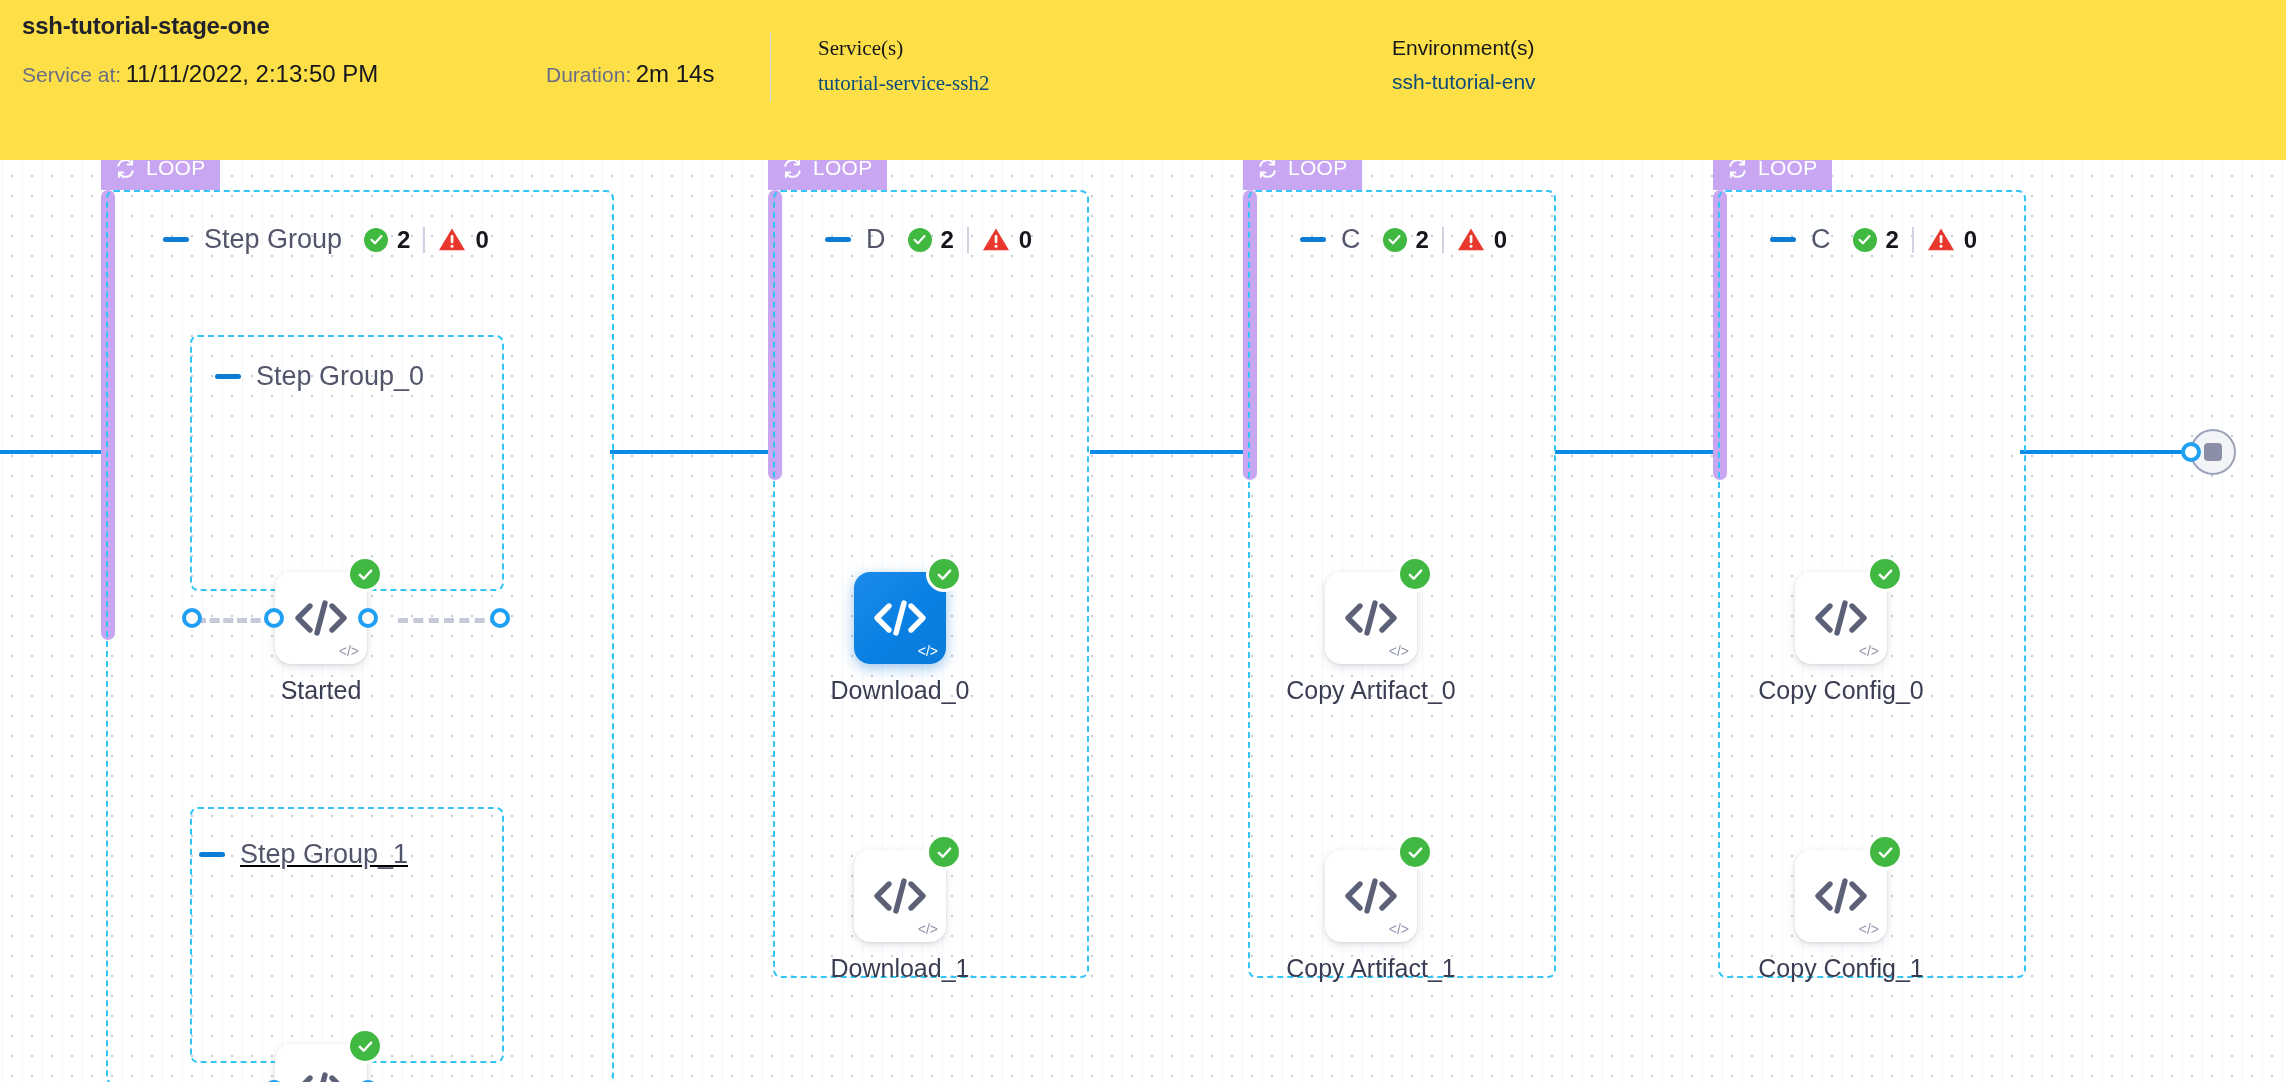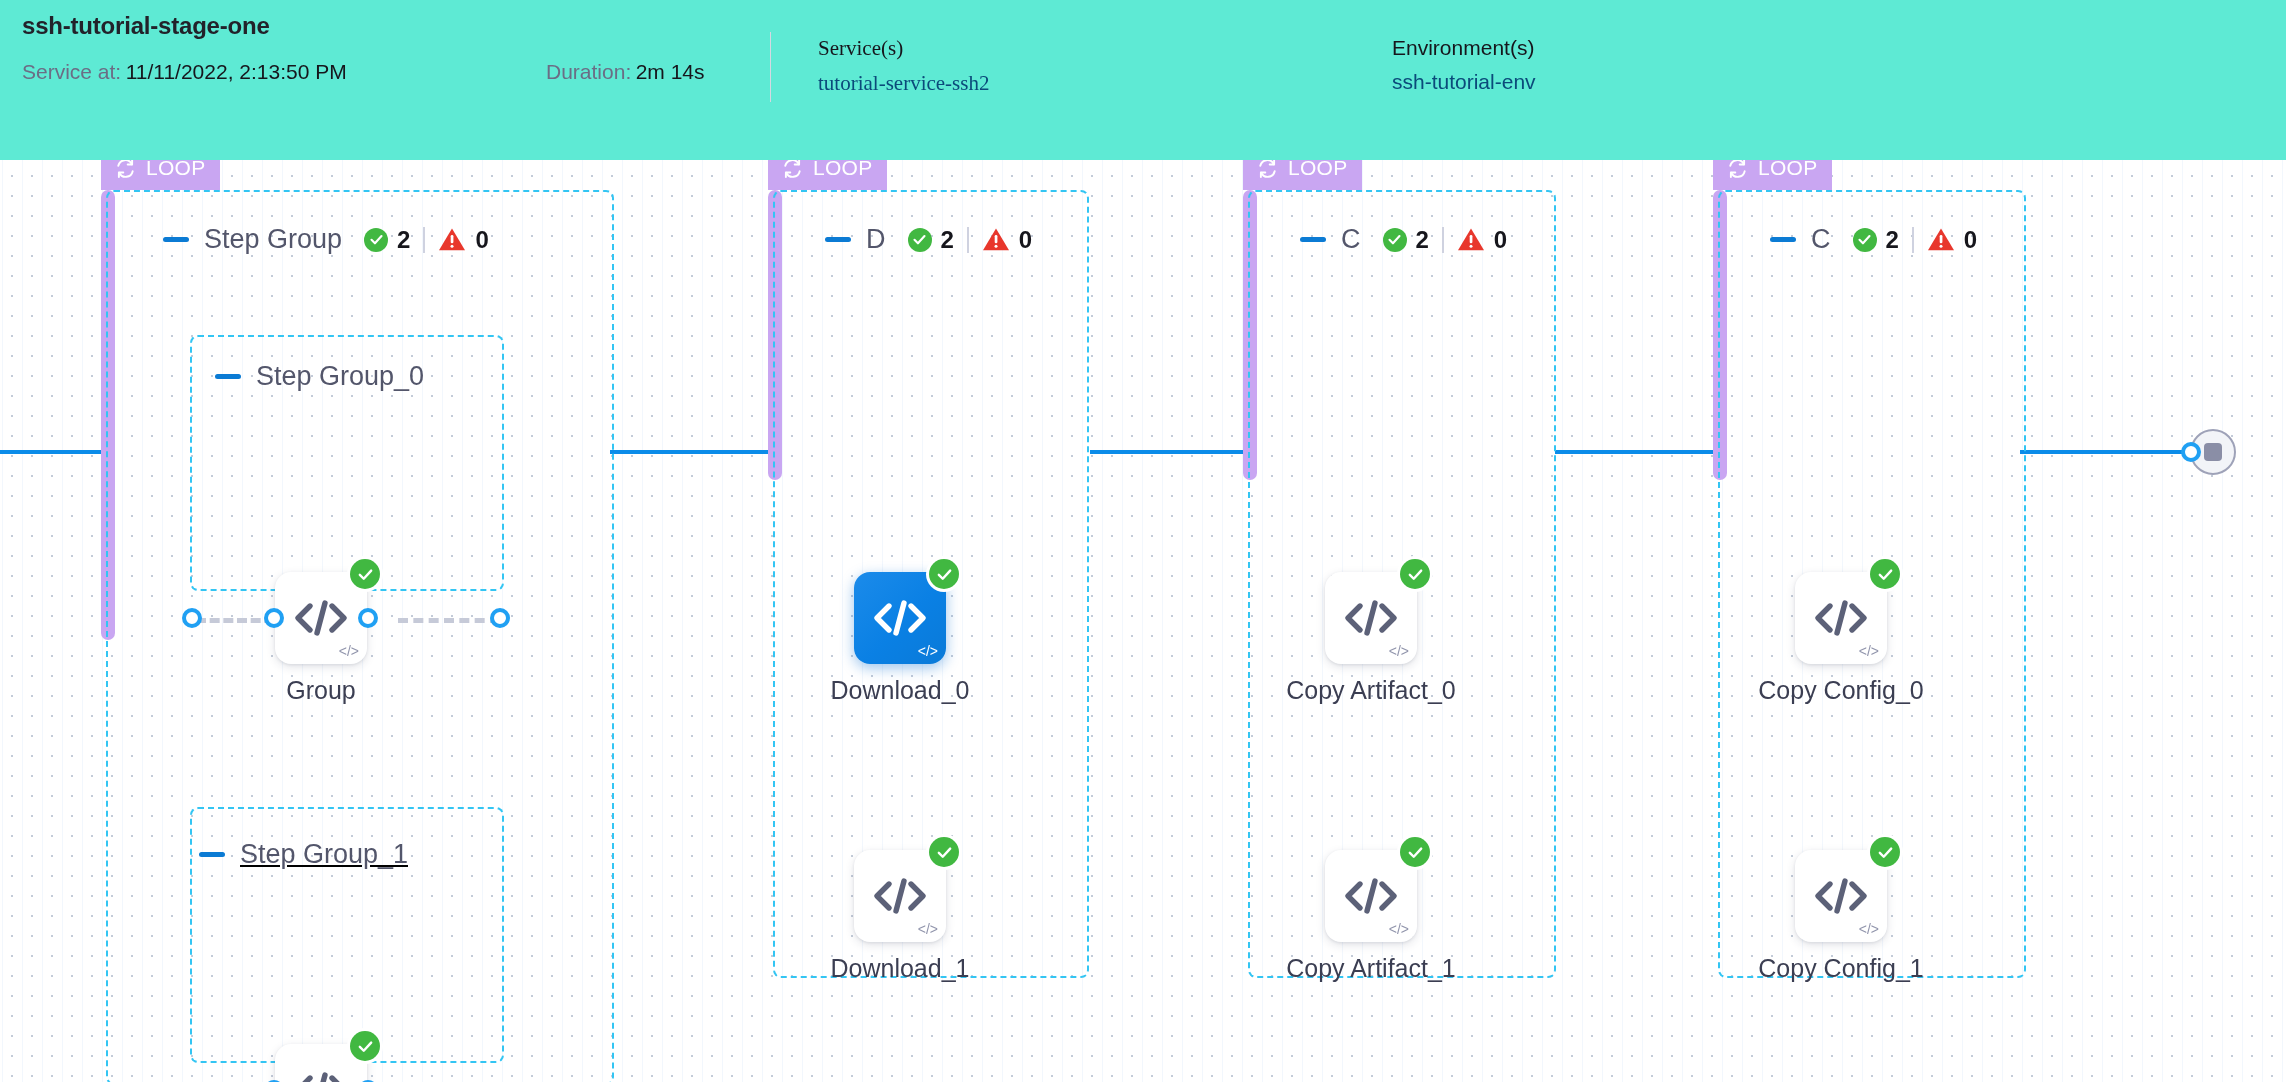--- a/index.html
+++ b/index.html
@@ -7,35 +7,35 @@
     width: 2286px; height: 1082px;
     overflow: hidden;
     font-family: "Liberation Sans", sans-serif;
     background: #ffffff;
   }
 
   
   .header {
     position: absolute; left: 0; top: 0;
     width: 2286px; height: 186px;
-    background: #5eead4;
+    background: #fde047;
     border-bottom: 1px solid #e4e8ef;
   }
   .pipeline-title {
     position: absolute; left: 22px; top: 12px;
     font-size: 24px; font-weight: bold; color: #22222a;
     letter-spacing: -0.2px;
   }
   .meta-row { position: absolute; left: 22px; top: 60px; height: 48px; }
   .meta-item { position: absolute; white-space: nowrap; }
   .meta-label {
     font-size: 21px; color: #6b6d85; font-weight: 400;
   }
   .meta-value {
-    font-size: 21px; color: #16161c; font-weight: 400;
+    font-size: 24px; color: #16161c; font-weight: 400;
   }
   .meta-col { position: absolute; top: 36px; }
   .meta-col-label {
     font-size: 21px; color: #16161c; font-weight: 400;
     display: block; margin-bottom: 10px;
   }
   .meta-col-link {
     font-size: 21px; color: #0b4a7a; font-weight: 400;
     display: block; cursor: pointer;
   }
@@ -266,21 +266,21 @@
       </svg>
       <span class="node-mini">&lt;/&gt;</span>
       <div class="node-status">
         <svg width="17" height="17" viewBox="0 0 24 24" fill="none" stroke="#ffffff" stroke-width="3.4" stroke-linecap="round" stroke-linejoin="round">
           <polyline points="4,12.5 9.5,18 20,6.5"></polyline>
           </svg>
       </div>
       <span class="port left"></span>
       <span class="port right"></span>
     </div>
-    <div class="node-label">Group</div>
+    <div class="node-label">Started</div>
   </div>
 
   <div class="group-box" style="left:190px; top:647px; width:314px; height:256px;"></div>
   <div class="group-head" style="left:199px; top:679px;text-decoration:underline;">
     <span class="collapse-dash"></span>
     <span class="group-title">Step Group_1</span>
   </div>
   <div class="node" style="left:275px; top:884px;">
     <div class="node-card">
       <svg class="node-glyph" width="56" height="42" viewBox="0 0 56 42" fill="none" stroke="#5c6178" stroke-width="5.4" stroke-linecap="round" stroke-linejoin="round">

